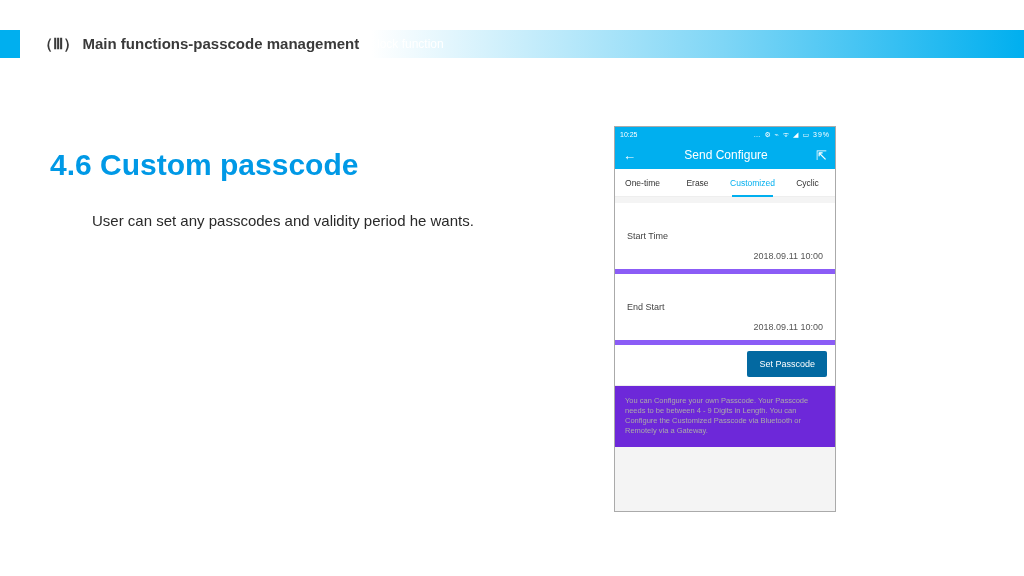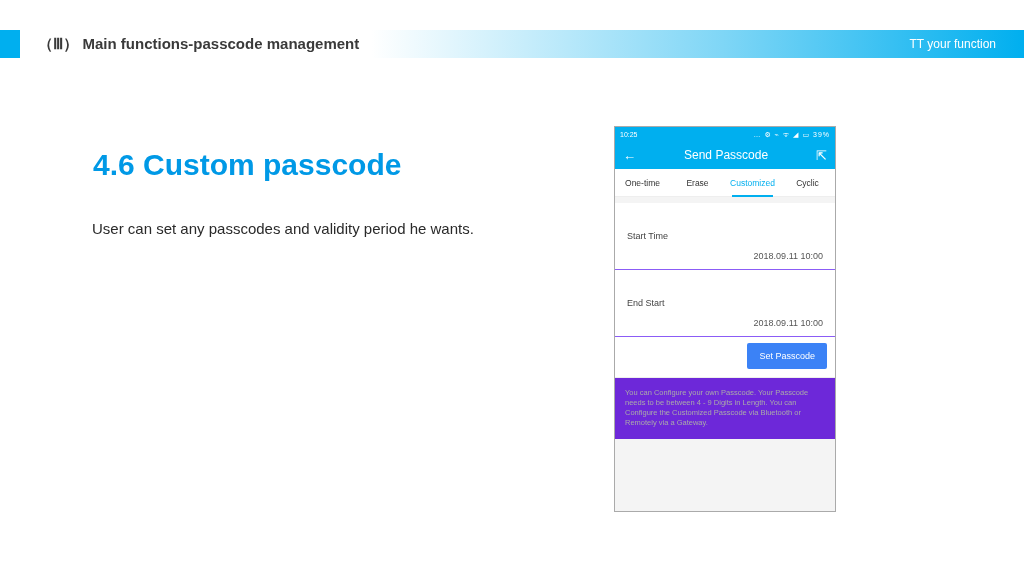--- a/index.html
+++ b/index.html
@@ -24,45 +24,44 @@
     width: 20px;
     height: 28px;
     background: #00afef;
   }
   .header-gradient {
     flex: 1;
     height: 28px;
     background: linear-gradient(90deg, #ffffff 0%, #ffffff 35%, #7fd6f6 70%, #00afef 100%);
     display: flex;
     align-items: center;
-    justify-content: space-between;
+    justify-content: flex-start;
     padding-right: 28px;
   }
   .header-title {
     font-size: 15px;
     font-weight: 700;
     color: #3a3a3a;
     padding-left: 18px;
   }
   .header-right {
     font-size: 12px;
     color: #fff;
   }
   .section-title {
     position: absolute;
     top: 148px;
     left: 50px;
     font-size: 30px;
     font-weight: 700;
     color: #0099e6;
-    margin-left: 43px;
   }
   .body-text {
     position: absolute;
-    top: 220px;
+    top: 212px;
     left: 92px;
     font-size: 15px;
     color: #2a2a2a;
   }
 
   
   .phone {
     position: absolute;
     top: 126px;
     left: 614px;
@@ -128,33 +127,33 @@
     background: #fff;
     margin-top: 6px;
   }
   .form-row {
     display: flex;
     justify-content: space-between;
     align-items: center;
     padding: 8px 12px;
     font-size: 9px;
     color: #333;
-    border-bottom: 1px solid #8b5cf6;
+    border-bottom: 5px solid #8b5cf6;
   }
   .form-row .label { color: #444; }
   .form-row .value { color: #555; margin-top: 40px; }
   .btn-row {
     background: #fff;
     display: flex;
     justify-content: flex-end;
     padding: 6px 8px 8px 8px;
     border-bottom: 1px solid #eee;
   }
   .set-btn {
-    background: #3b82f6;
+    background: #0369a1;
     color: #fff;
     font-size: 9px;
     padding: 8px 12px;
     border: none;
     border-radius: 2px;
   }
   .hint {
     padding: 10px 10px;
     font-size: 7.5px;
     color: #aaa;
@@ -165,35 +164,35 @@
 </head>
 <body>
 
 <div class="header-bar">
   <div class="header-accent"></div>
   <div class="header-gradient">
     <div class="header-title">
       <span>（Ⅲ）</span>
       <span>Main functions-passcode management</span>
     </div>
-    <div class="header-right">TT your function</div>
+    <div class="header-right">TT lock function</div>
   </div>
 </div>
 
 <div class="section-title">4.6 Custom passcode</div>
 <div class="body-text">User can set any passcodes and validity period he wants.</div>
 
 <div class="phone">
   <div class="statusbar">
     <span>10:25</span>
     <span class="status-icons">… ⚙ ⌁ ᯤ ◢ ▭ 39%</span>
   </div>
   <div class="appbar">
     <span class="appbar-icon">←</span>
-    <span class="appbar-title">Send Passcode</span>
+    <span class="appbar-title">Send Configure</span>
     <span class="appbar-icon">⇱</span>
   </div>
   <div class="tabs">
     <div class="tab">One-time</div>
     <div class="tab">Erase</div>
     <div class="tab active">Customized</div>
     <div class="tab">Cyclic</div>
   </div>
   <div class="form-area">
     <div class="form-row">

